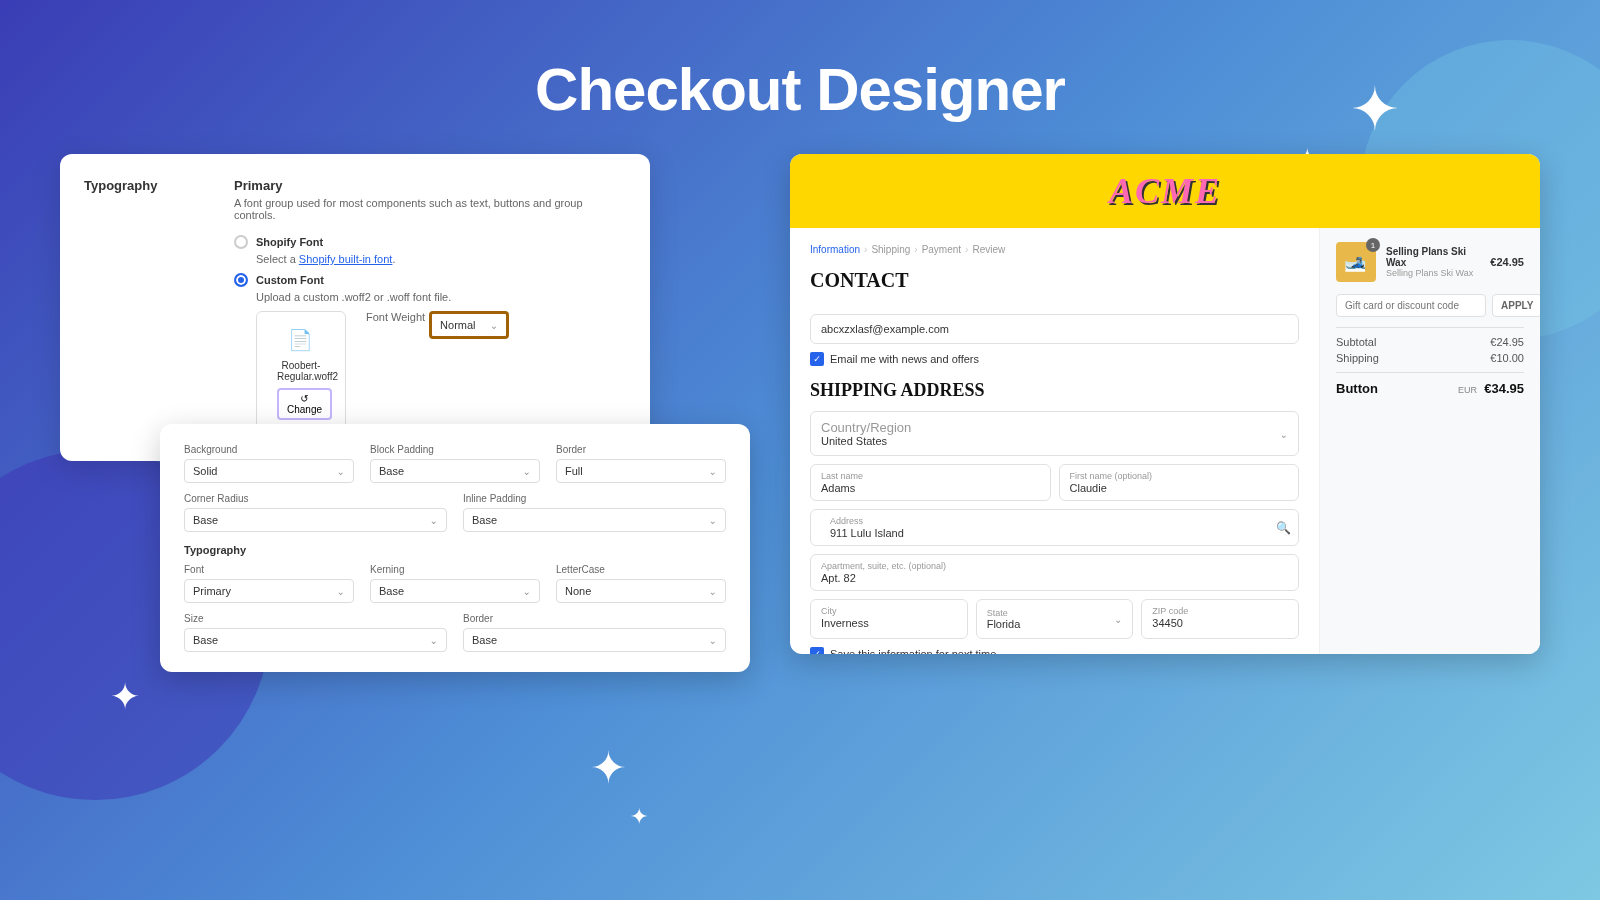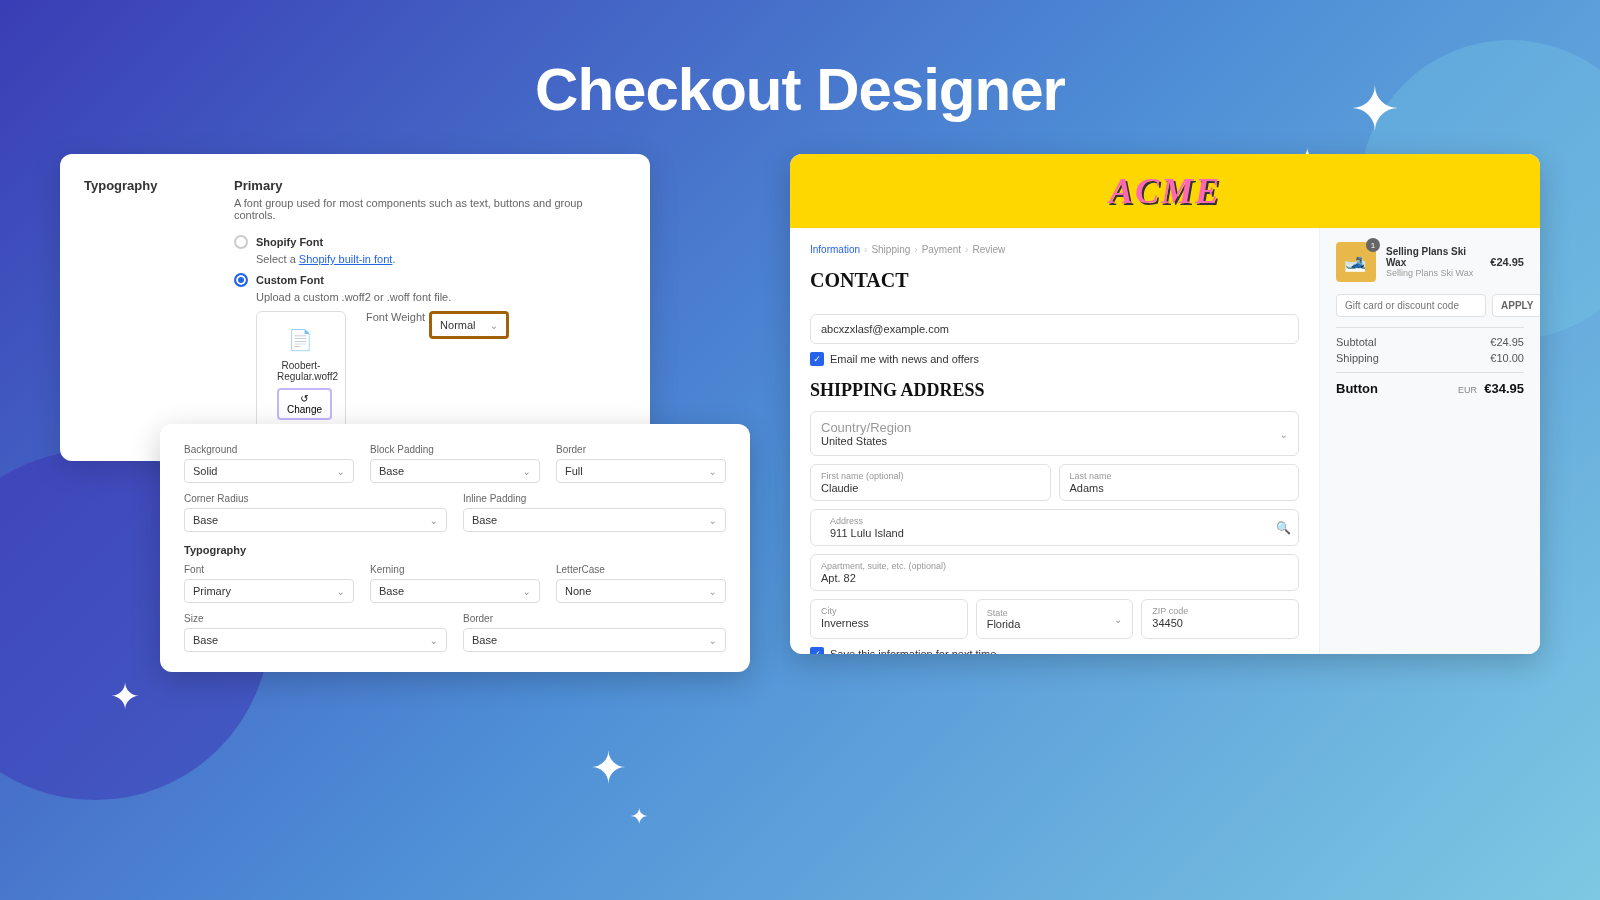--- a/index.html
+++ b/index.html
@@ -748,26 +748,26 @@
         <div class="full-select">
           <div>
             <div style="font-size:13px;color:#999;">Country/Region</div>
             <div style="font-size:11px;color:#333;">United States</div>
           </div>
           <span class="chevron"></span>
         </div>
 
         <div class="name-row">
           <div class="input-with-label">
+            <div class="field-label-small">Last name</div>
+            <div class="field-value">Adams</div>
+          </div>
+          <div class="input-with-label">
             <div class="field-label-small">First name (optional)</div>
             <div class="field-value">Claudie</div>
-          </div>
-          <div class="input-with-label">
-            <div class="field-label-small">Last name</div>
-            <div class="field-value">Adams</div>
           </div>
         </div>
 
         <div class="address-search">
           <div class="input-with-label" style="width:100%; display:block;padding-left:19px;">
             <div class="field-label-small">Address</div>
             <div class="field-value">911 Lulu Island</div>
           </div>
           <div class="address-search-icon">🔍</div>
         </div>

